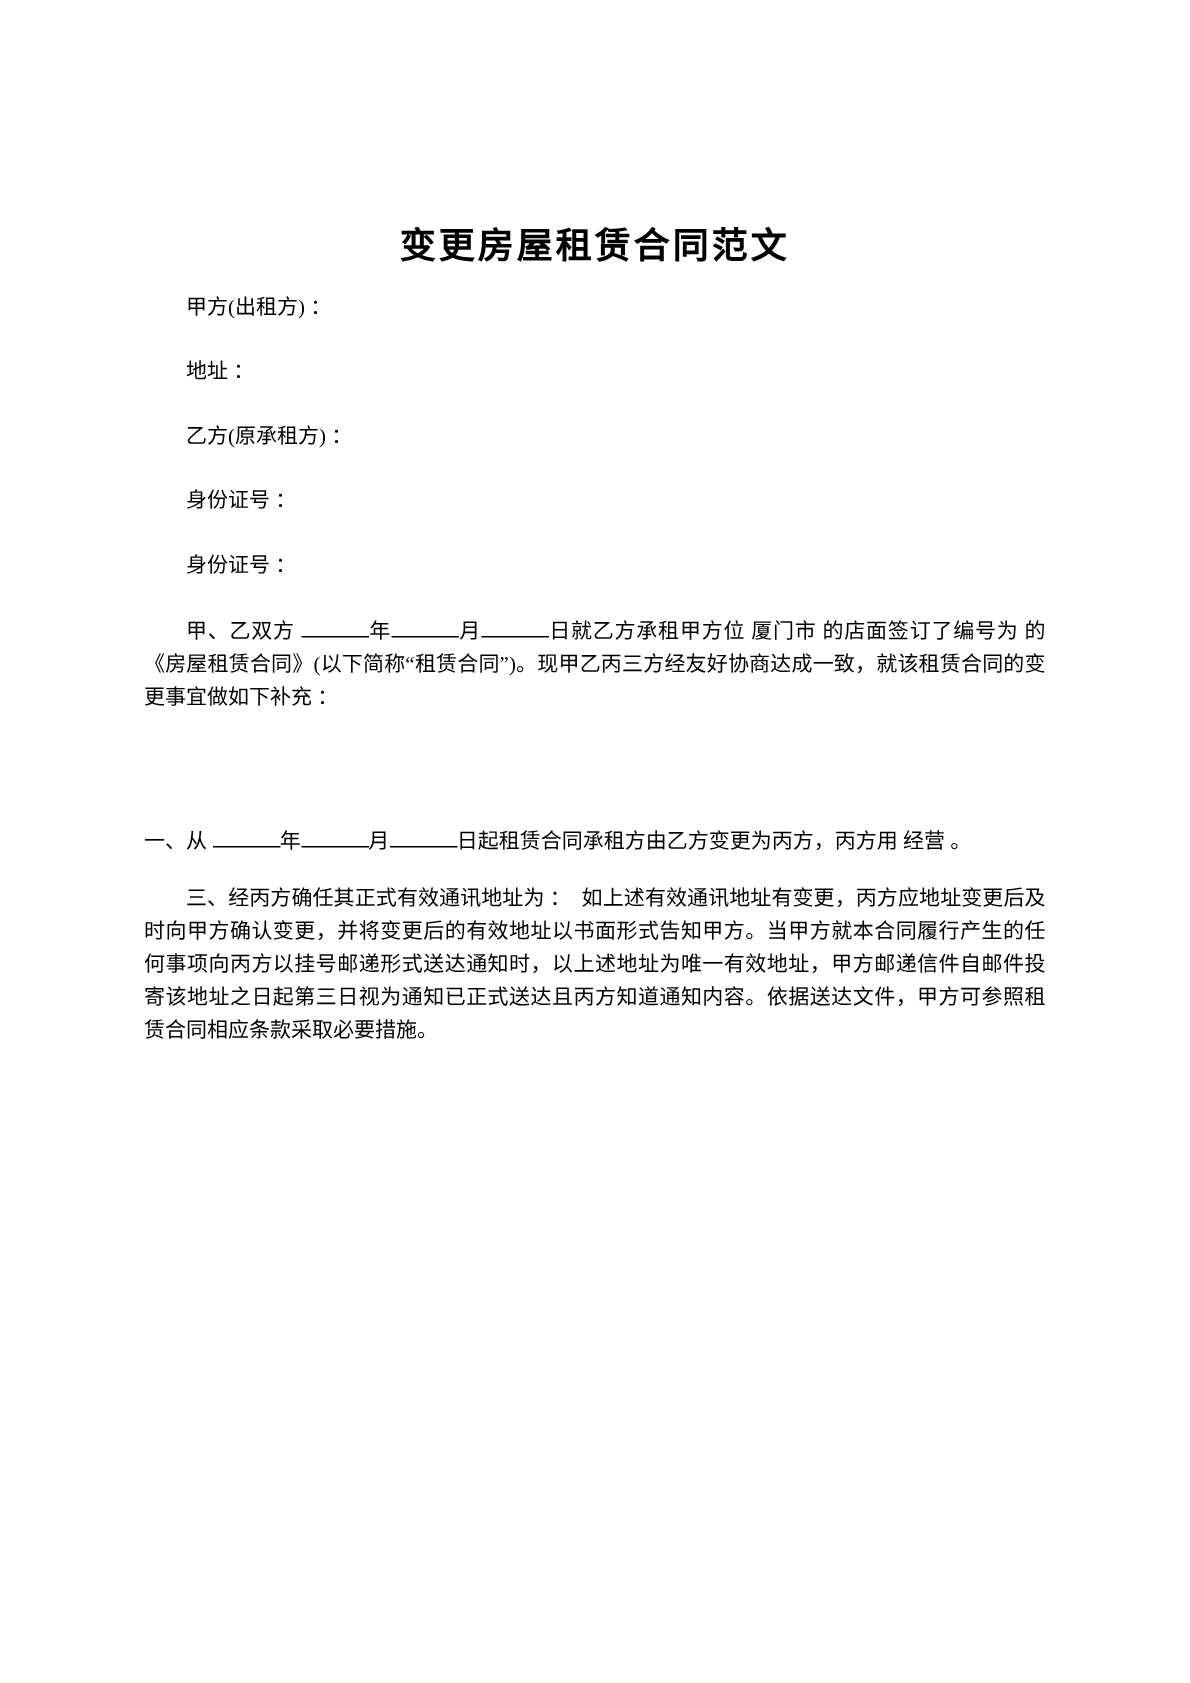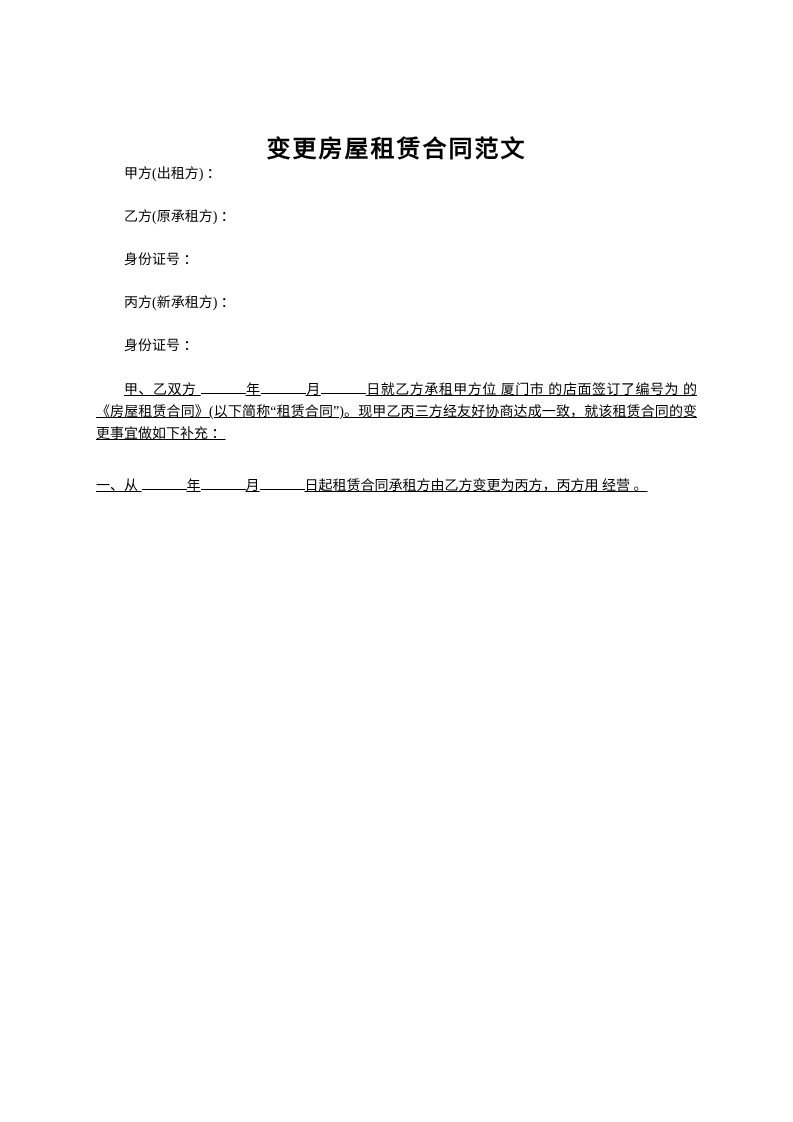--- a/index.html
+++ b/index.html
@@ -14,21 +14,21 @@
     box-sizing: border-box;
     padding: 0 96px;
     margin: 0 auto;
     background: #ffffff;
     color: #000000;
     font-family: "Liberation Serif", serif;
     font-size: 14px;
     overflow: hidden;
   }
   .doc-title {
-    margin: 0;
+    margin: 16px;
     padding-top: 134px;
     line-height: 30px;
     font-family: "Liberation Sans", sans-serif;
     font-size: 24px;
     font-weight: bold;
     letter-spacing: 2px;
     text-align: center;
     white-space: pre-wrap;
   }
   .label-line {
@@ -37,59 +37,59 @@
     text-indent: 28px;
     white-space: pre-wrap;
   }
   .label-first {
   }
   .para {
     margin: 16px 0 0 0;
     line-height: 22px;
     white-space: pre-wrap;
     text-align: justify;
-    text-decoration: underline;
   }
   .indent {
     text-indent: 28px;
   }
   .intro-para {
     margin-top: 6px;
   }
   .clause-one-para {
-    margin-top: 30px;
+    margin-top: 74px;
     text-indent: 0;
   }
   .blank {
     display: inline-block;
     width: 45px;
     height: 13px;
     border-bottom: 1px solid #000000;
     vertical-align: baseline;
   }
 </style>
 </head>
 <body>
 
 <div class="page">
 
   <h1 class="doc-title">变更房屋租赁合同范文</h1>
 
   <p class="label-line label-first">甲方(出租方) ：</p>
 
+  <p class="label-line">地址 ：</p>
 
   <p class="label-line">乙方(原承租方) ：</p>
 
   <p class="label-line">身份证号 ：</p>
 
-  <p class="label-line">丙方(新承租方) ：</p>
 
   <p class="label-line">身份证号 ：</p>
 
   <p class="para indent intro-para"><span>甲、乙双方 </span><span class="blank"></span><span>年</span><span class="blank"></span><span>月</span><span class="blank"></span><span>日就乙方承租甲方位 厦门市 的店面签订了编号为 的《房屋租赁合同》(以下简称“租赁合同”)。现甲乙丙三方经友好协商达成一致，就该租赁合同的变更事宜做如下补充 ：</span></p>
 
   <p class="para clause-one-para"><span>一、从 </span><span class="blank"></span><span>年</span><span class="blank"></span><span>月</span><span class="blank"></span><span>日起租赁合同承租方由乙方变更为丙方，丙方用 经营 。</span></p>
 
 
+  <p class="para indent">三、经丙方确任其正式有效通讯地址为 ：  如上述有效通讯地址有变更，丙方应地址变更后及时向甲方确认变更，并将变更后的有效地址以书面形式告知甲方。当甲方就本合同履行产生的任何事项向丙方以挂号邮递形式送达通知时，以上述地址为唯一有效地址，甲方邮递信件自邮件投寄该地址之日起第三日视为通知已正式送达且丙方知道通知内容。依据送达文件，甲方可参照租赁合同相应条款采取必要措施。</p>
 
 
 
 </div>
 
 </body></html>

